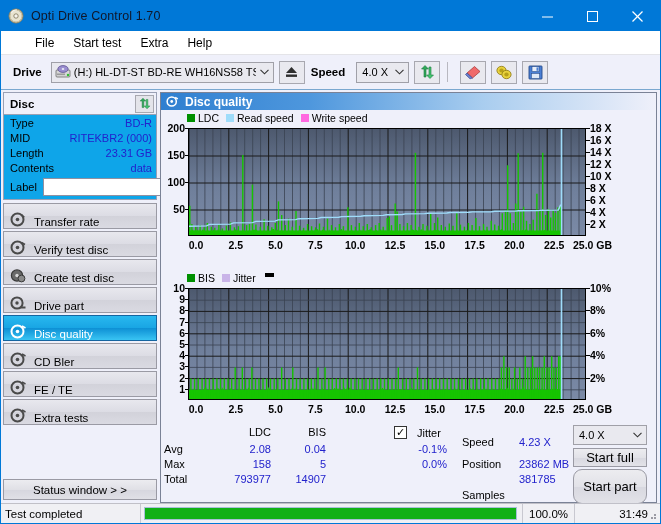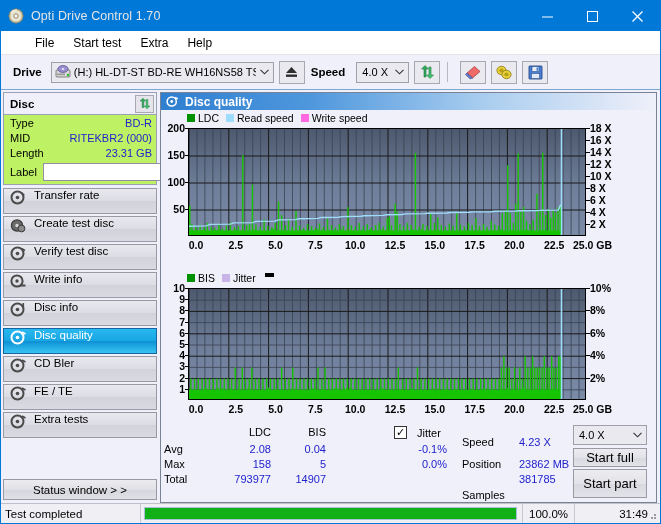--- a/index.html
+++ b/index.html
@@ -36,21 +36,21 @@
     flex: 0 0 auto;
     position: relative;
   }
   #title-icon {
     width: 16px; height: 16px;
     margin-left: 7px; margin-right: 7px;
     position: relative;
     flex: 0 0 auto;
   }
   #title-text {
-    color: #e5e5e5;
+    color: #0f172a;
     font-size: 12.5px;
     letter-spacing: 0.1px;
     flex: 1 1 auto;
   }
   .win-btn {
     width: 45px; height: 30px;
     display: flex; align-items: center; justify-content: center;
     color: #ffffff;
     font-size: 13px;
     flex: 0 0 auto;
@@ -144,21 +144,21 @@
   #sidebar {
     width: 158px;
     flex: 0 0 auto;
     display: flex;
     flex-direction: column;
     background: #eff0fa;
     padding: 2px 2px 0 2px;
   }
   #disc-panel {
     border: 1px solid #9aa0b4;
-    background: #bef264;
+    background: #0ea5e9;
     flex: 0 0 auto;
   }
   #disc-head {
     height: 22px;
     display: flex;
     align-items: center;
     border-bottom: 1px solid #9aa0b4;
     padding: 0 2px 0 6px;
     background: #eff0fa;
   }
@@ -201,21 +201,21 @@
   }
 
   
   #nav-list { margin-top: 3px; flex: 0 0 auto; }
   .nav-btn {
     height: 26px;
     margin-bottom: 2px;
     border: 1px solid #9a9aa4;
     background: linear-gradient(to bottom, #e8e8ee 0%, #dcdce4 50%, #d2d2da 51%, #dadae2 100%);
     display: flex;
-    align-items: flex-start;
+    align-items: flex-end;
     padding-left: 6px;
     font-size: 11.5px;
   }
   .nav-btn.active {
     background: linear-gradient(to bottom, #29b8ef 0%, #19a6e4 48%, #0d8fd4 50%, #39c4f3 100%);
     border: 1px solid #1565a0;
     color: #ffffff;
   }
   .nav-btn .ico {
     width: 17px; height: 17px;
@@ -533,20 +533,24 @@
           <span class="v">BD-R</span>
         </div>
         <div class="disc-row">
           <span class="k">MID</span>
           <span class="v">RITEKBR2 (000)</span>
         </div>
         <div class="disc-row">
           <span class="k">Length</span>
           <span class="v">23.31 GB</span>
         </div>
+        <div class="disc-row">
+          <span class="k">Contents</span>
+          <span class="v">data</span>
+        </div>
 
         <div id="label-row">
           <span style="margin-right:6px">Label</span>
           <input id="label-input" type="text" value="" style="">
           <div id="label-btn">
             <svg width="14" height="14" viewBox="0 0 16 16">
               <circle cx="8" cy="8" r="7" fill="#e6e2a8" stroke="#8a8340" stroke-width="0.9"></circle>
               <circle cx="8" cy="8" r="4.6" fill="none" stroke="#b5ad62" stroke-width="0.7"></circle>
               <circle cx="8" cy="8" r="2" fill="#f7f6e4" stroke="#7d7536" stroke-width="0.7"></circle>
             </svg>
@@ -561,56 +565,46 @@
                 <circle cx="7.5" cy="8.5" r="6" fill="none" stroke="#4a4a4a" stroke-width="2"></circle>
                 <circle cx="7.5" cy="8.5" r="1.8" fill="#4a4a4a"></circle>
                 <path d="M12 3 L15 6 L12.5 6.5 Z" fill="#4a4a4a"></path>
               </svg>
           </span>
           <span class="lbl">Transfer rate</span>
         </div>
         <div class="nav-btn">
           <span class="ico">
             <svg width="17" height="17" viewBox="0 0 17 17">
+                <circle cx="7.5" cy="8.5" r="6" fill="none" stroke="#4a4a4a" stroke-width="2"></circle>
+                <circle cx="7.5" cy="8.5" r="1.8" fill="#4a4a4a"></circle>
+                <path d="M11.5 3.5 L15 5.5" stroke="#4a4a4a" stroke-width="1.6"></path>
+              </svg>
+          </span>
+          <span class="lbl">Verify test disc</span>
+        </div>
+        <div class="nav-btn">
+          <span class="ico">
+            <svg width="17" height="17" viewBox="0 0 17 17">
                 <circle cx="7" cy="8.5" r="5.6" fill="#6a6a6a" stroke="#3a3a3a" stroke-width="1.2"></circle>
                 <circle cx="7" cy="8.5" r="1.7" fill="#d8d8d8"></circle>
                 <circle cx="11.5" cy="11.5" r="3.4" fill="#8a8a8a" stroke="#3a3a3a" stroke-width="1"></circle>
               </svg>
           </span>
           <span class="lbl">Create test disc</span>
-        </div>
-        <div class="nav-btn">
-          <span class="ico">
-            <svg width="17" height="17" viewBox="0 0 17 17">
-                <circle cx="7.5" cy="8.5" r="6" fill="none" stroke="#4a4a4a" stroke-width="2"></circle>
-                <circle cx="7.5" cy="8.5" r="1.8" fill="#4a4a4a"></circle>
-                <path d="M11.5 3.5 L15 5.5" stroke="#4a4a4a" stroke-width="1.6"></path>
-              </svg>
-          </span>
-          <span class="lbl">Verify test disc</span>
         </div>
         <div class="nav-btn">
           <span class="ico">
             <svg width="17" height="17" viewBox="0 0 17 17">
                 <circle cx="7" cy="8" r="5.6" fill="none" stroke="#4a4a4a" stroke-width="2"></circle>
                 <circle cx="7" cy="8" r="1.7" fill="#4a4a4a"></circle>
                 <rect x="10" y="11.5" width="5.5" height="2" fill="#4a4a4a"></rect>
               </svg>
           </span>
-          <span class="lbl">Write info</span>
-        </div>
-        <div class="nav-btn">
-          <span class="ico">
-            <svg width="17" height="17" viewBox="0 0 17 17">
-                <circle cx="7.5" cy="8.5" r="6" fill="none" stroke="#4a4a4a" stroke-width="2"></circle>
-                <circle cx="7.5" cy="8.5" r="1.8" fill="#4a4a4a"></circle>
-                <rect x="12.5" y="2" width="1.6" height="5" fill="#4a4a4a"></rect>
-              </svg>
-          </span>
-          <span class="lbl">Disc info</span>
+          <span class="lbl">Drive part</span>
         </div>
         <div class="nav-btn active">
           <span class="ico">
             <svg width="17" height="17" viewBox="0 0 17 17">
                 <circle cx="7.5" cy="8.5" r="6" fill="none" stroke="#ffffff" stroke-width="2"></circle>
                 <circle cx="7.5" cy="8.5" r="1.8" fill="#ffffff"></circle>
                 <path d="M12 3 L15.5 5" stroke="#ffffff" stroke-width="1.6"></path>
               </svg>
           </span>
           <span class="lbl">Disc quality</span>
@@ -1164,21 +1158,21 @@
 
           <div id="speed-combo2" style="left:412px; top:3px; width:74px; height:20px;">
             <span class="stext">4.0 X</span>
             <span class="combo-arrow">
               <svg width="9" height="6" viewBox="0 0 9 6">
                   <path d="M0.5 0.8 L4.5 4.8 L8.5 0.8" fill="none" stroke="#333" stroke-width="1.1"></path>
                 </svg>
             </span>
           </div>
           <div class="sbtn" style="left:412px; top:26px; width:74px; height:19px;">Start full</div>
-          <div class="sbtn" style="left:412px; top:47px; width:74px; height:29px;">Start part</div>
+          <div class="sbtn" style="left:412px; top:47px; width:74px; height:35px;border-radius:9px;">Start part</div>
         </div>
 
       </div>
     </div>
   </div>
 
   <div id="status-bar">
     <div id="status-text">Test completed</div>
     <div id="progress-wrap">
       <div id="progress-track">

